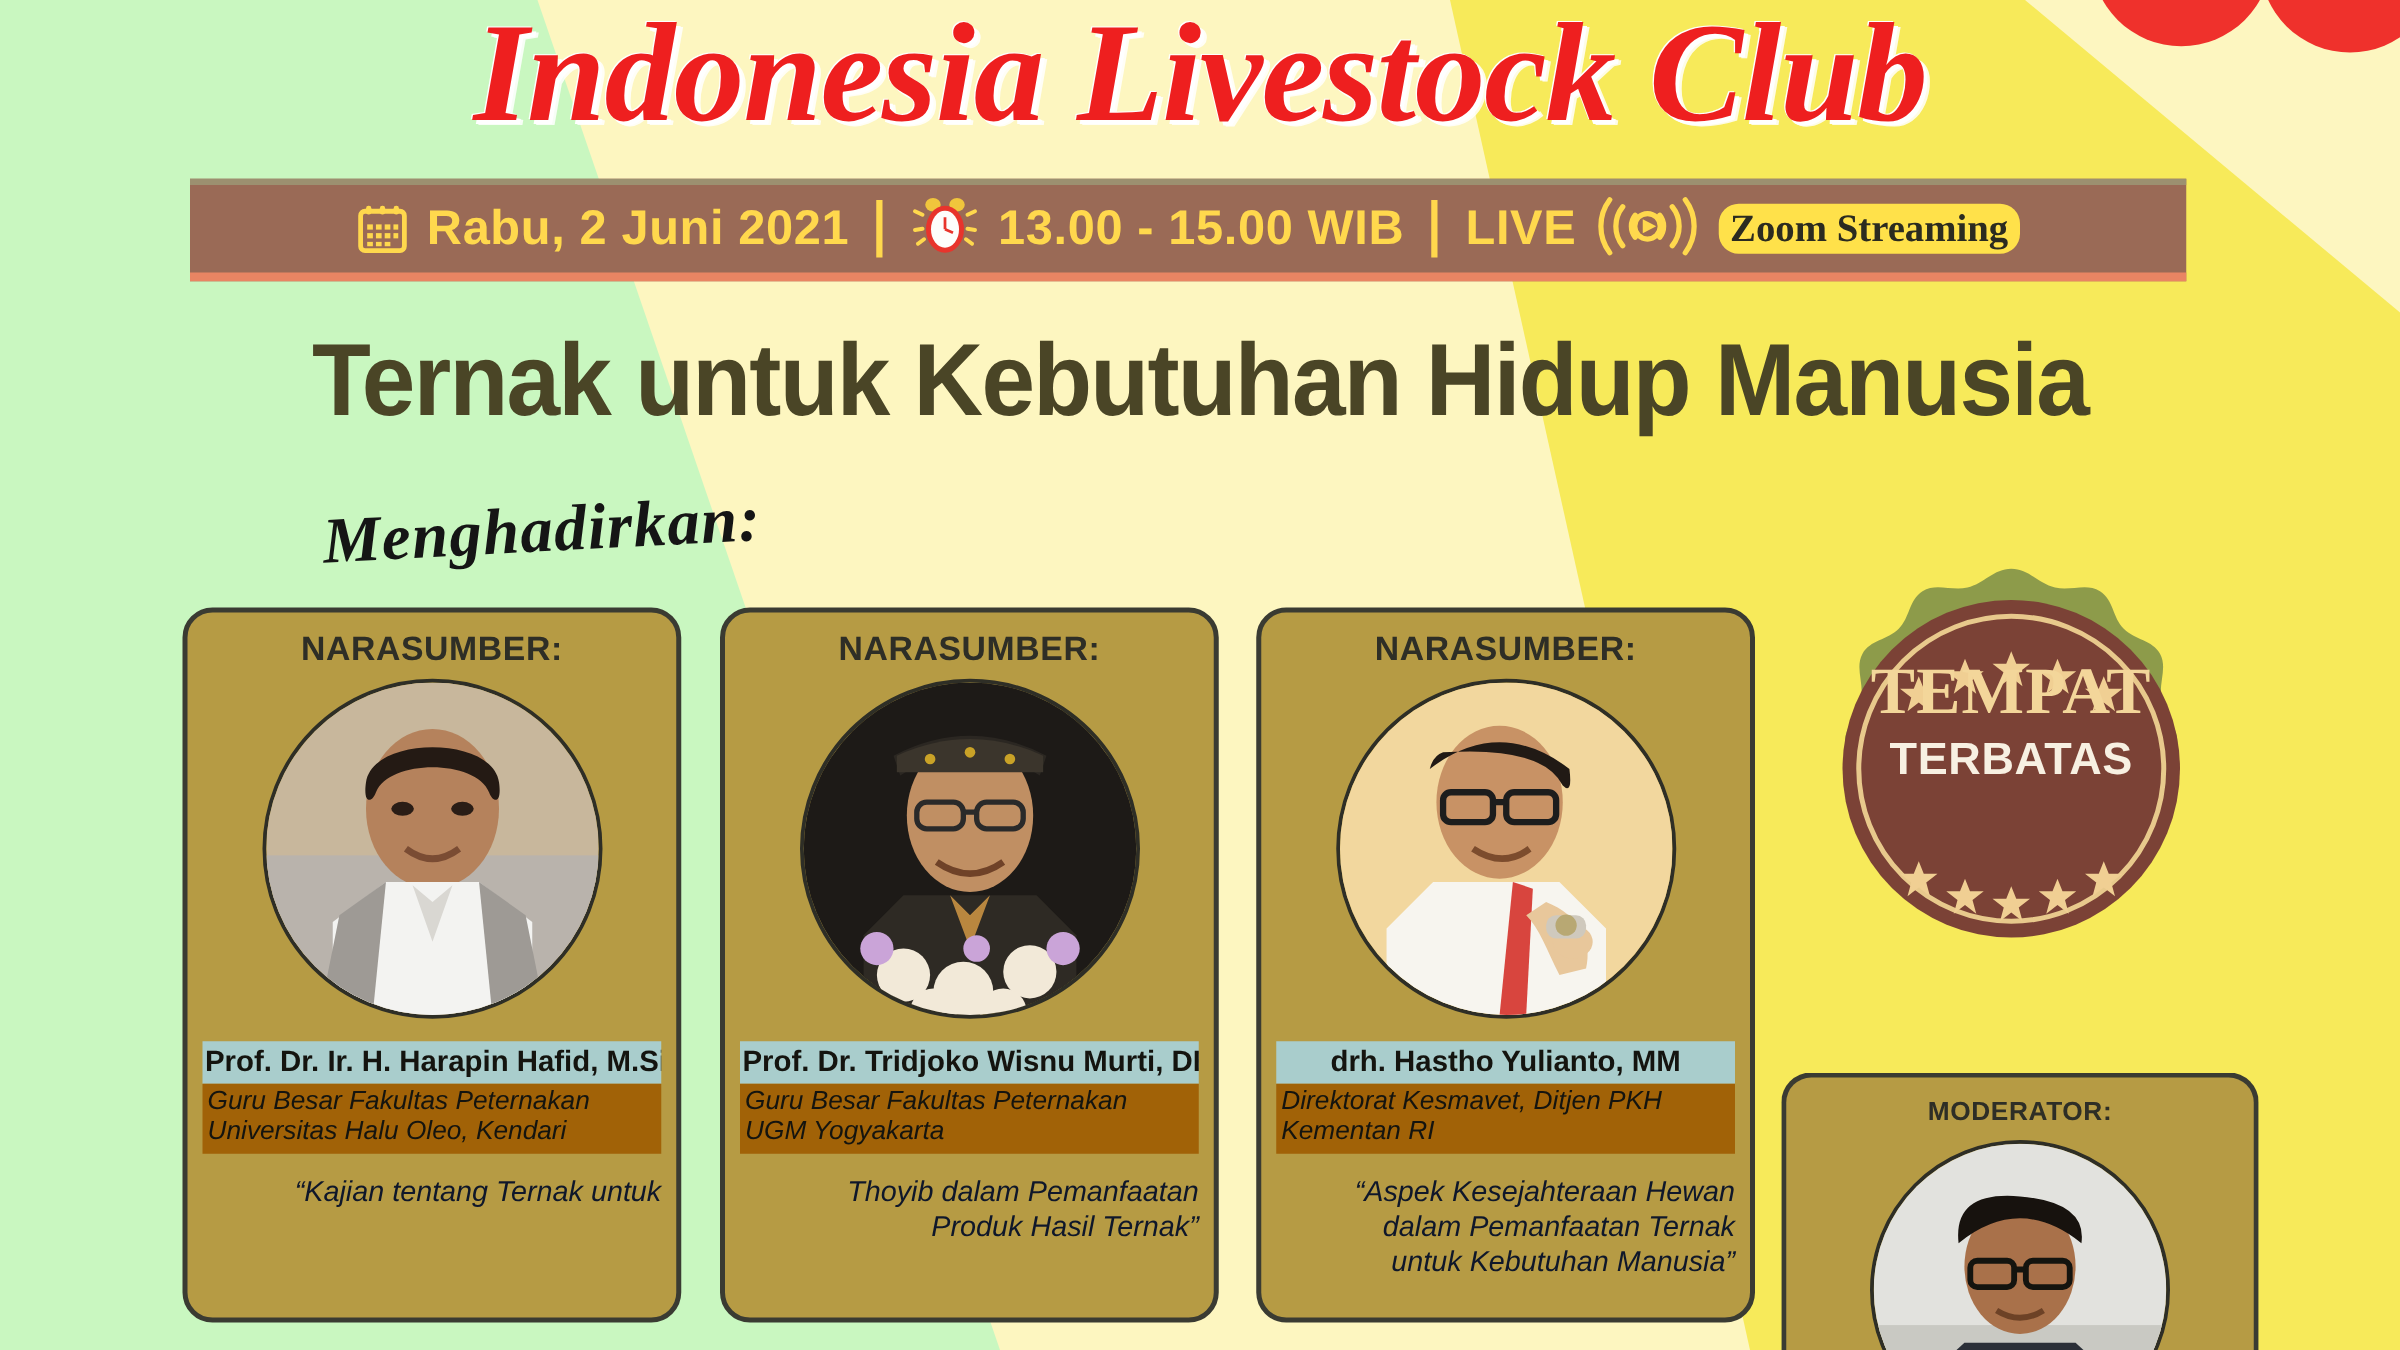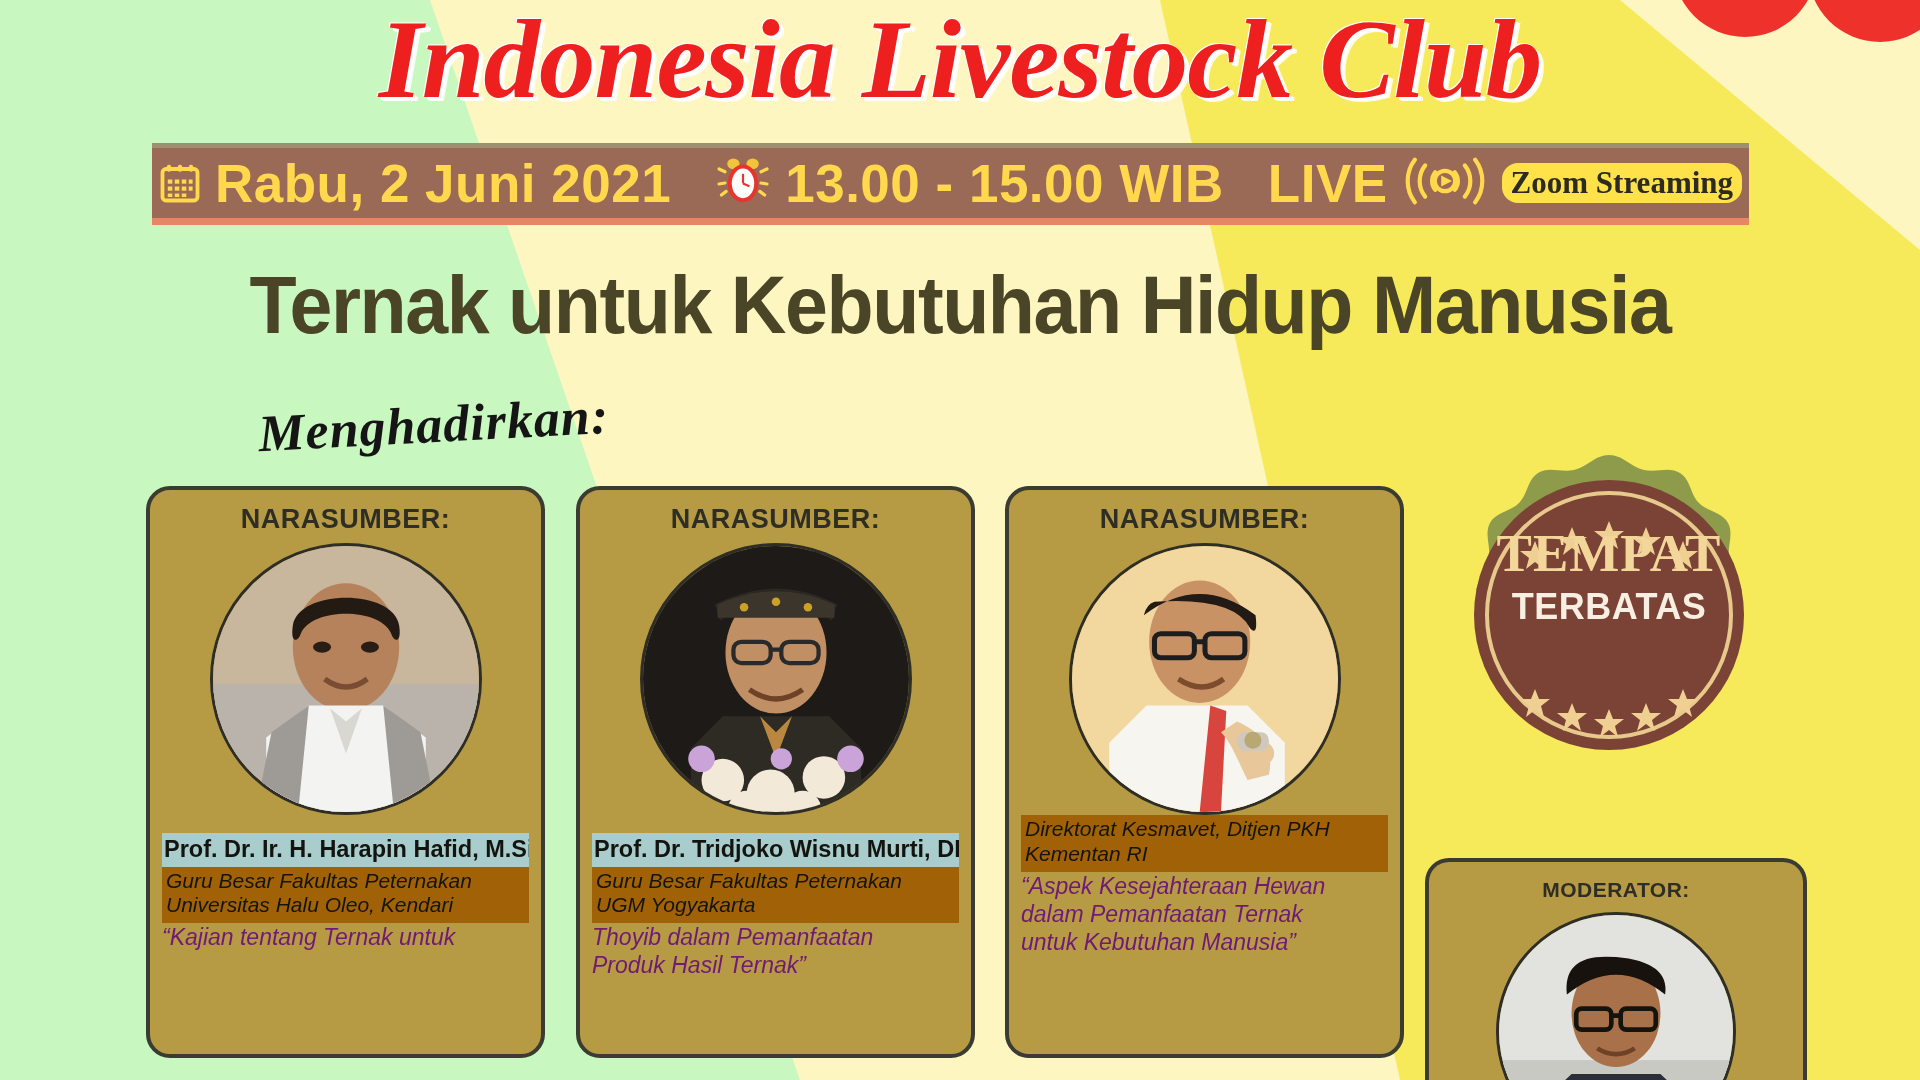--- a/index.html
+++ b/index.html
@@ -37,21 +37,21 @@
     width:1597px; height:82px;
     background:#9a6a56;
     border-top:5px solid #9c9070;
     border-bottom:7px solid #e98563;
     display:flex; align-items:center; justify-content:center;
     gap:0px;
   }
   .ib-seg { display:flex; align-items:center; gap:14px; padding:0 22px; }
   .ib-text {
     color:#ffd84d;
-    font-size:53px;
+    font-size:39px;
     font-weight:bold;
     letter-spacing:.5px;
     white-space:nowrap;
   }
   .ib-div { width:5px; height:46px; background:#ffd84d; }
   .cal-ico { width:42px; height:42px; position:relative; }
   .zoom-badge {
     background:#ffe14a;
     color:#2b2b20;
     font-family:"Liberation Serif", serif;
@@ -136,25 +136,26 @@
     width:100%;
     background:#a16207;
     color:#14140f;
     font-size:21px;
     font-style:italic;
     text-align:left;
     padding:2px 4px 5px;
     line-height:1.18;
   }
   .topic {
+    margin-top:16px;
     width:100%;
-    color:#701a75;
+    color:#0f172a;
     font-size:23px;
     font-style:italic;
-    text-align:left;
+    text-align:right;
     line-height:1.22;
   }
 
   
   #seal { position:absolute; left:1443px; top:449px; width:332px; height:332px; }
   #seal .seal-txt {
     position:absolute; left:0; right:0; top:78px;
     text-align:center; pointer-events:none;
   }
   .seal-l1 {
@@ -369,20 +370,21 @@
         <line x1="46" y1="36" x2="50" y2="36" stroke="#1d1d1d" stroke-width="1.9"></line>
         <path d="M40 50q9 6 17 0" stroke="#7c4c2d" stroke-width="2" fill="none"></path>
         <path d="M28 60h38l14 14v26H14V74z" fill="#f7f5ef"></path>
         <path d="M52 60 58 62 56 100H48z" fill="#d8453e"></path>
         <path d="M62 66c10 4 14 12 12 20l-8 2c-4-8-6-14-10-18z" fill="#e8c79b"></path>
         <ellipse cx="70" cy="78" rx="6" ry="5" fill="#e8c79b"></ellipse>
         <rect x="62" y="70" width="12" height="7" rx="3" fill="#cfc9bd"></rect>
         <circle cx="68" cy="73" r="3.2" fill="#b8a873"></circle>
       </svg>
     </div>
+    <div class="name-bar">drh. Hastho Yulianto, MM</div>
     <div class="affil-bar">
       <div>Direktorat Kesmavet, Ditjen PKH</div>
       <div>Kementan RI</div>
     </div>
     <div class="topic">
       <div>“Aspek Kesejahteraan Hewan</div>
       <div>dalam Pemanfaatan Ternak</div>
       <div>untuk Kebutuhan Manusia”</div>
     </div>
   </div>

